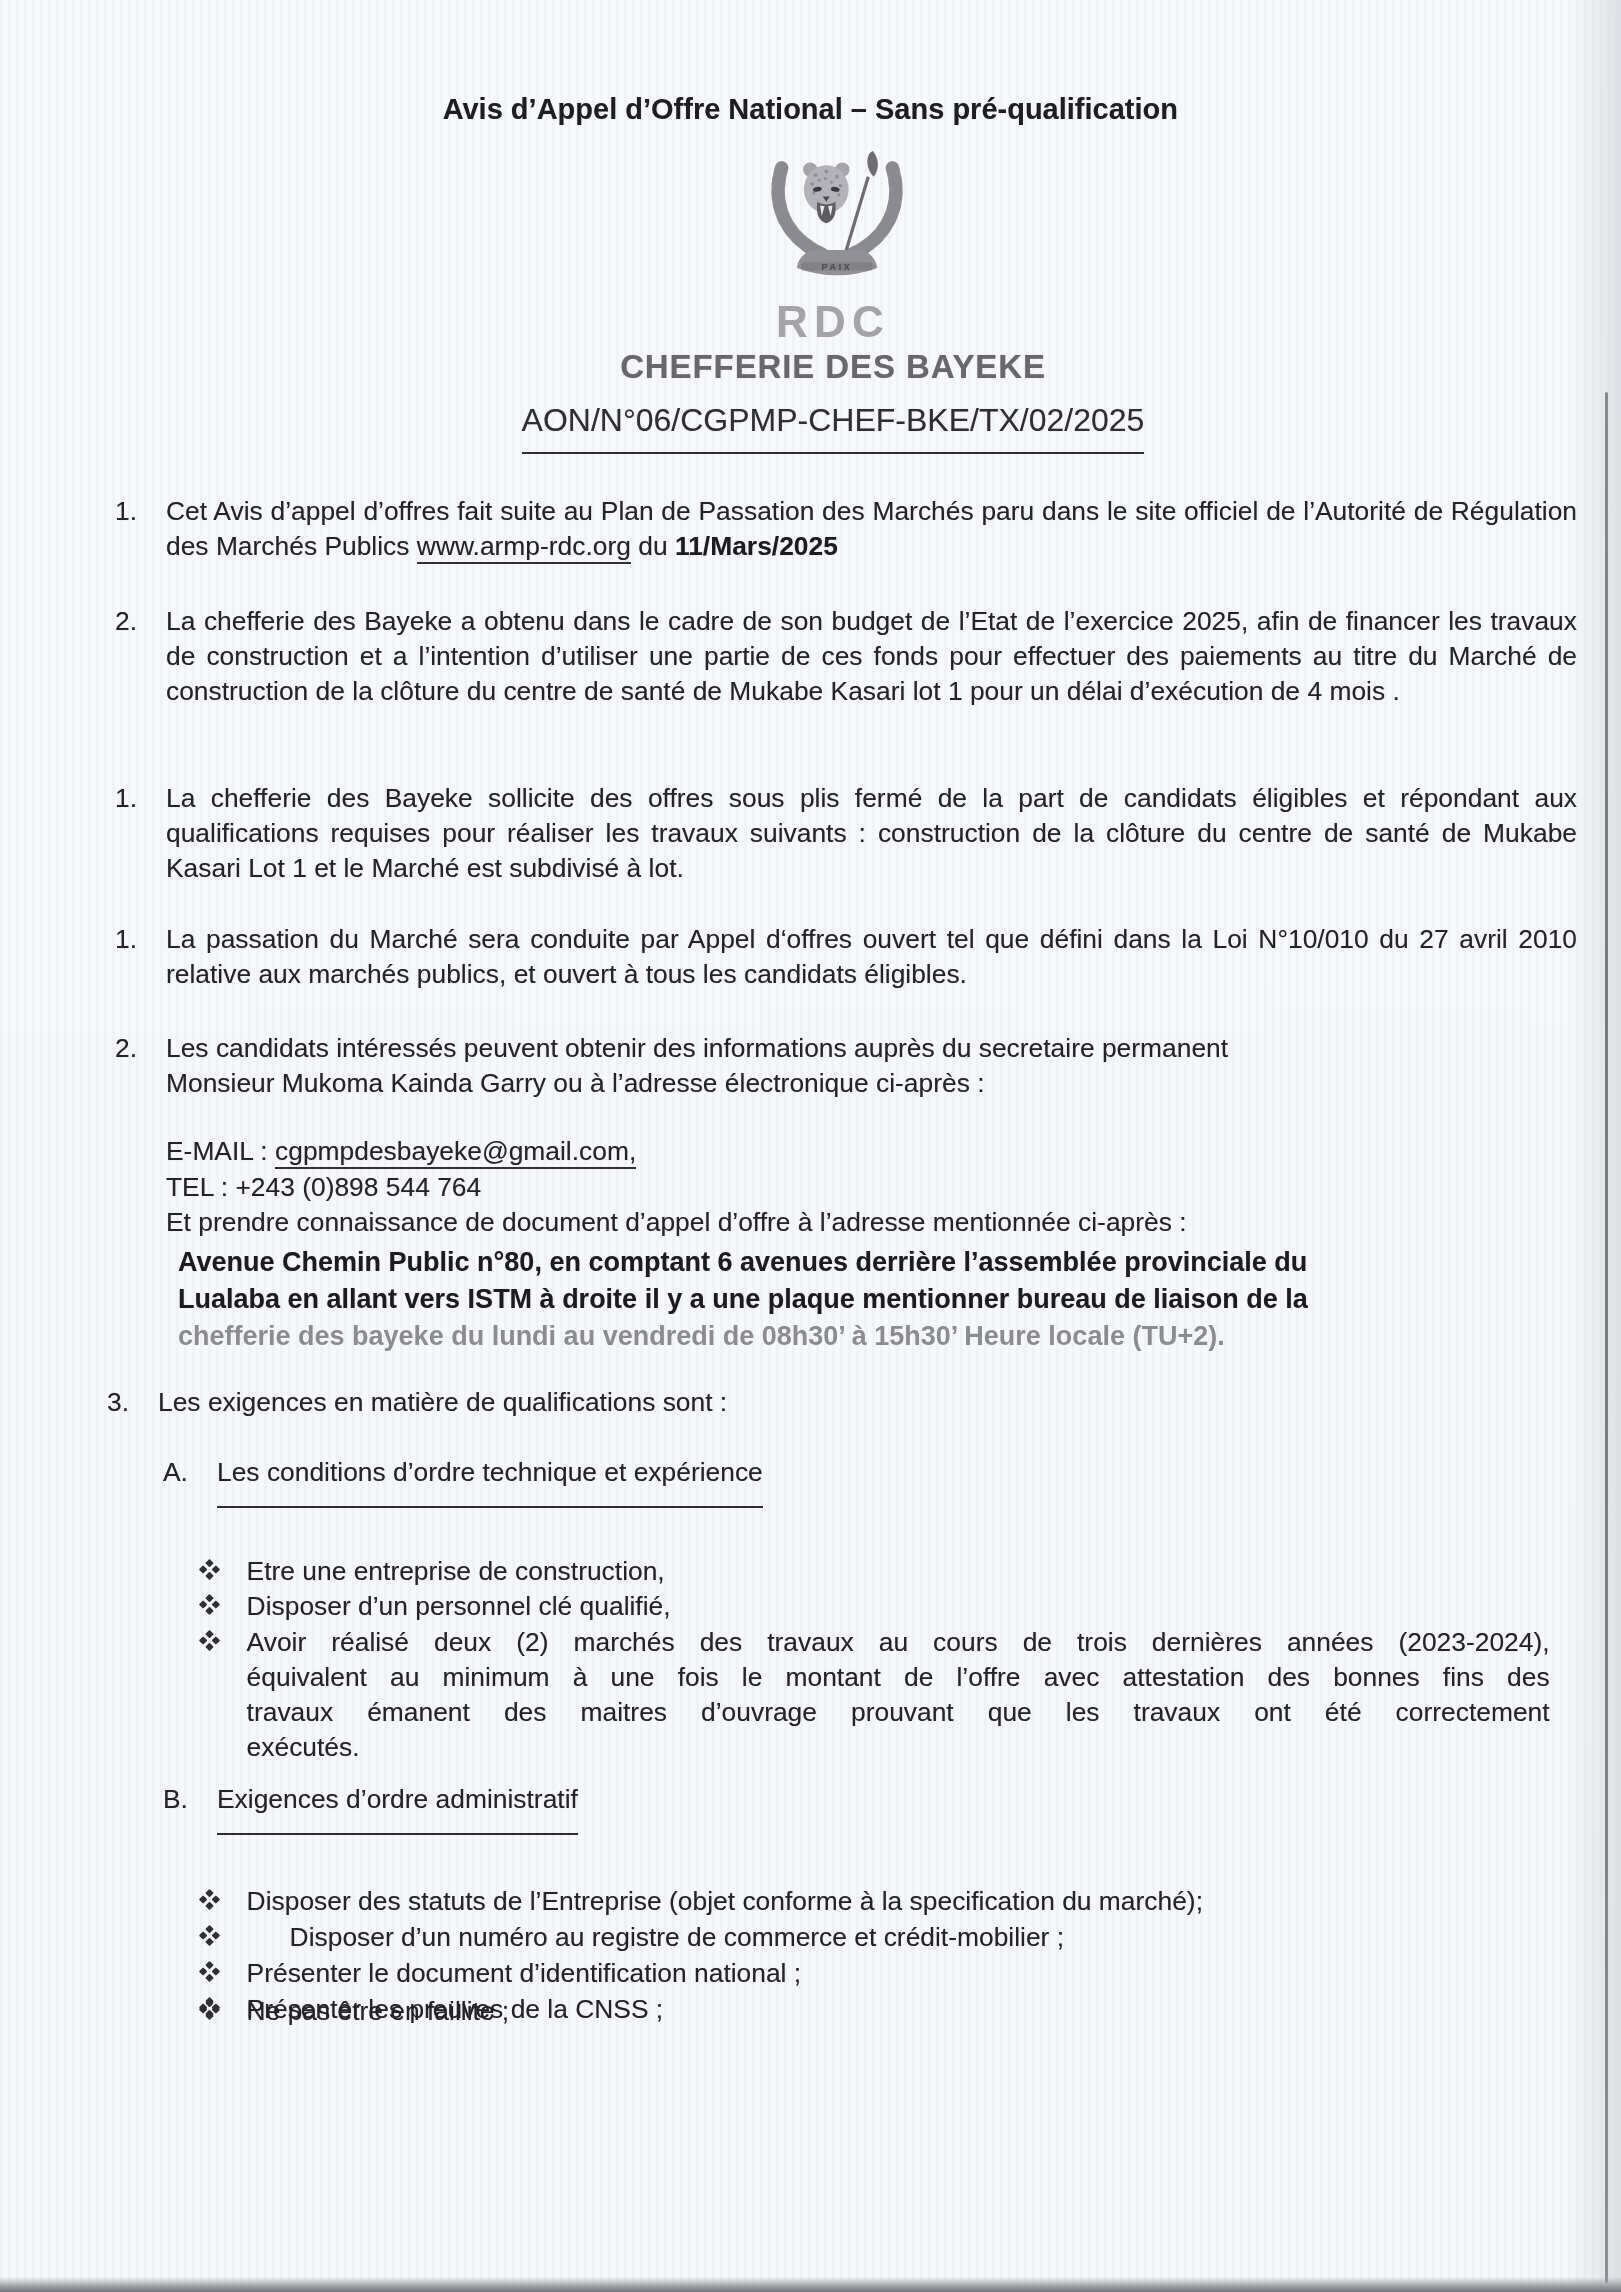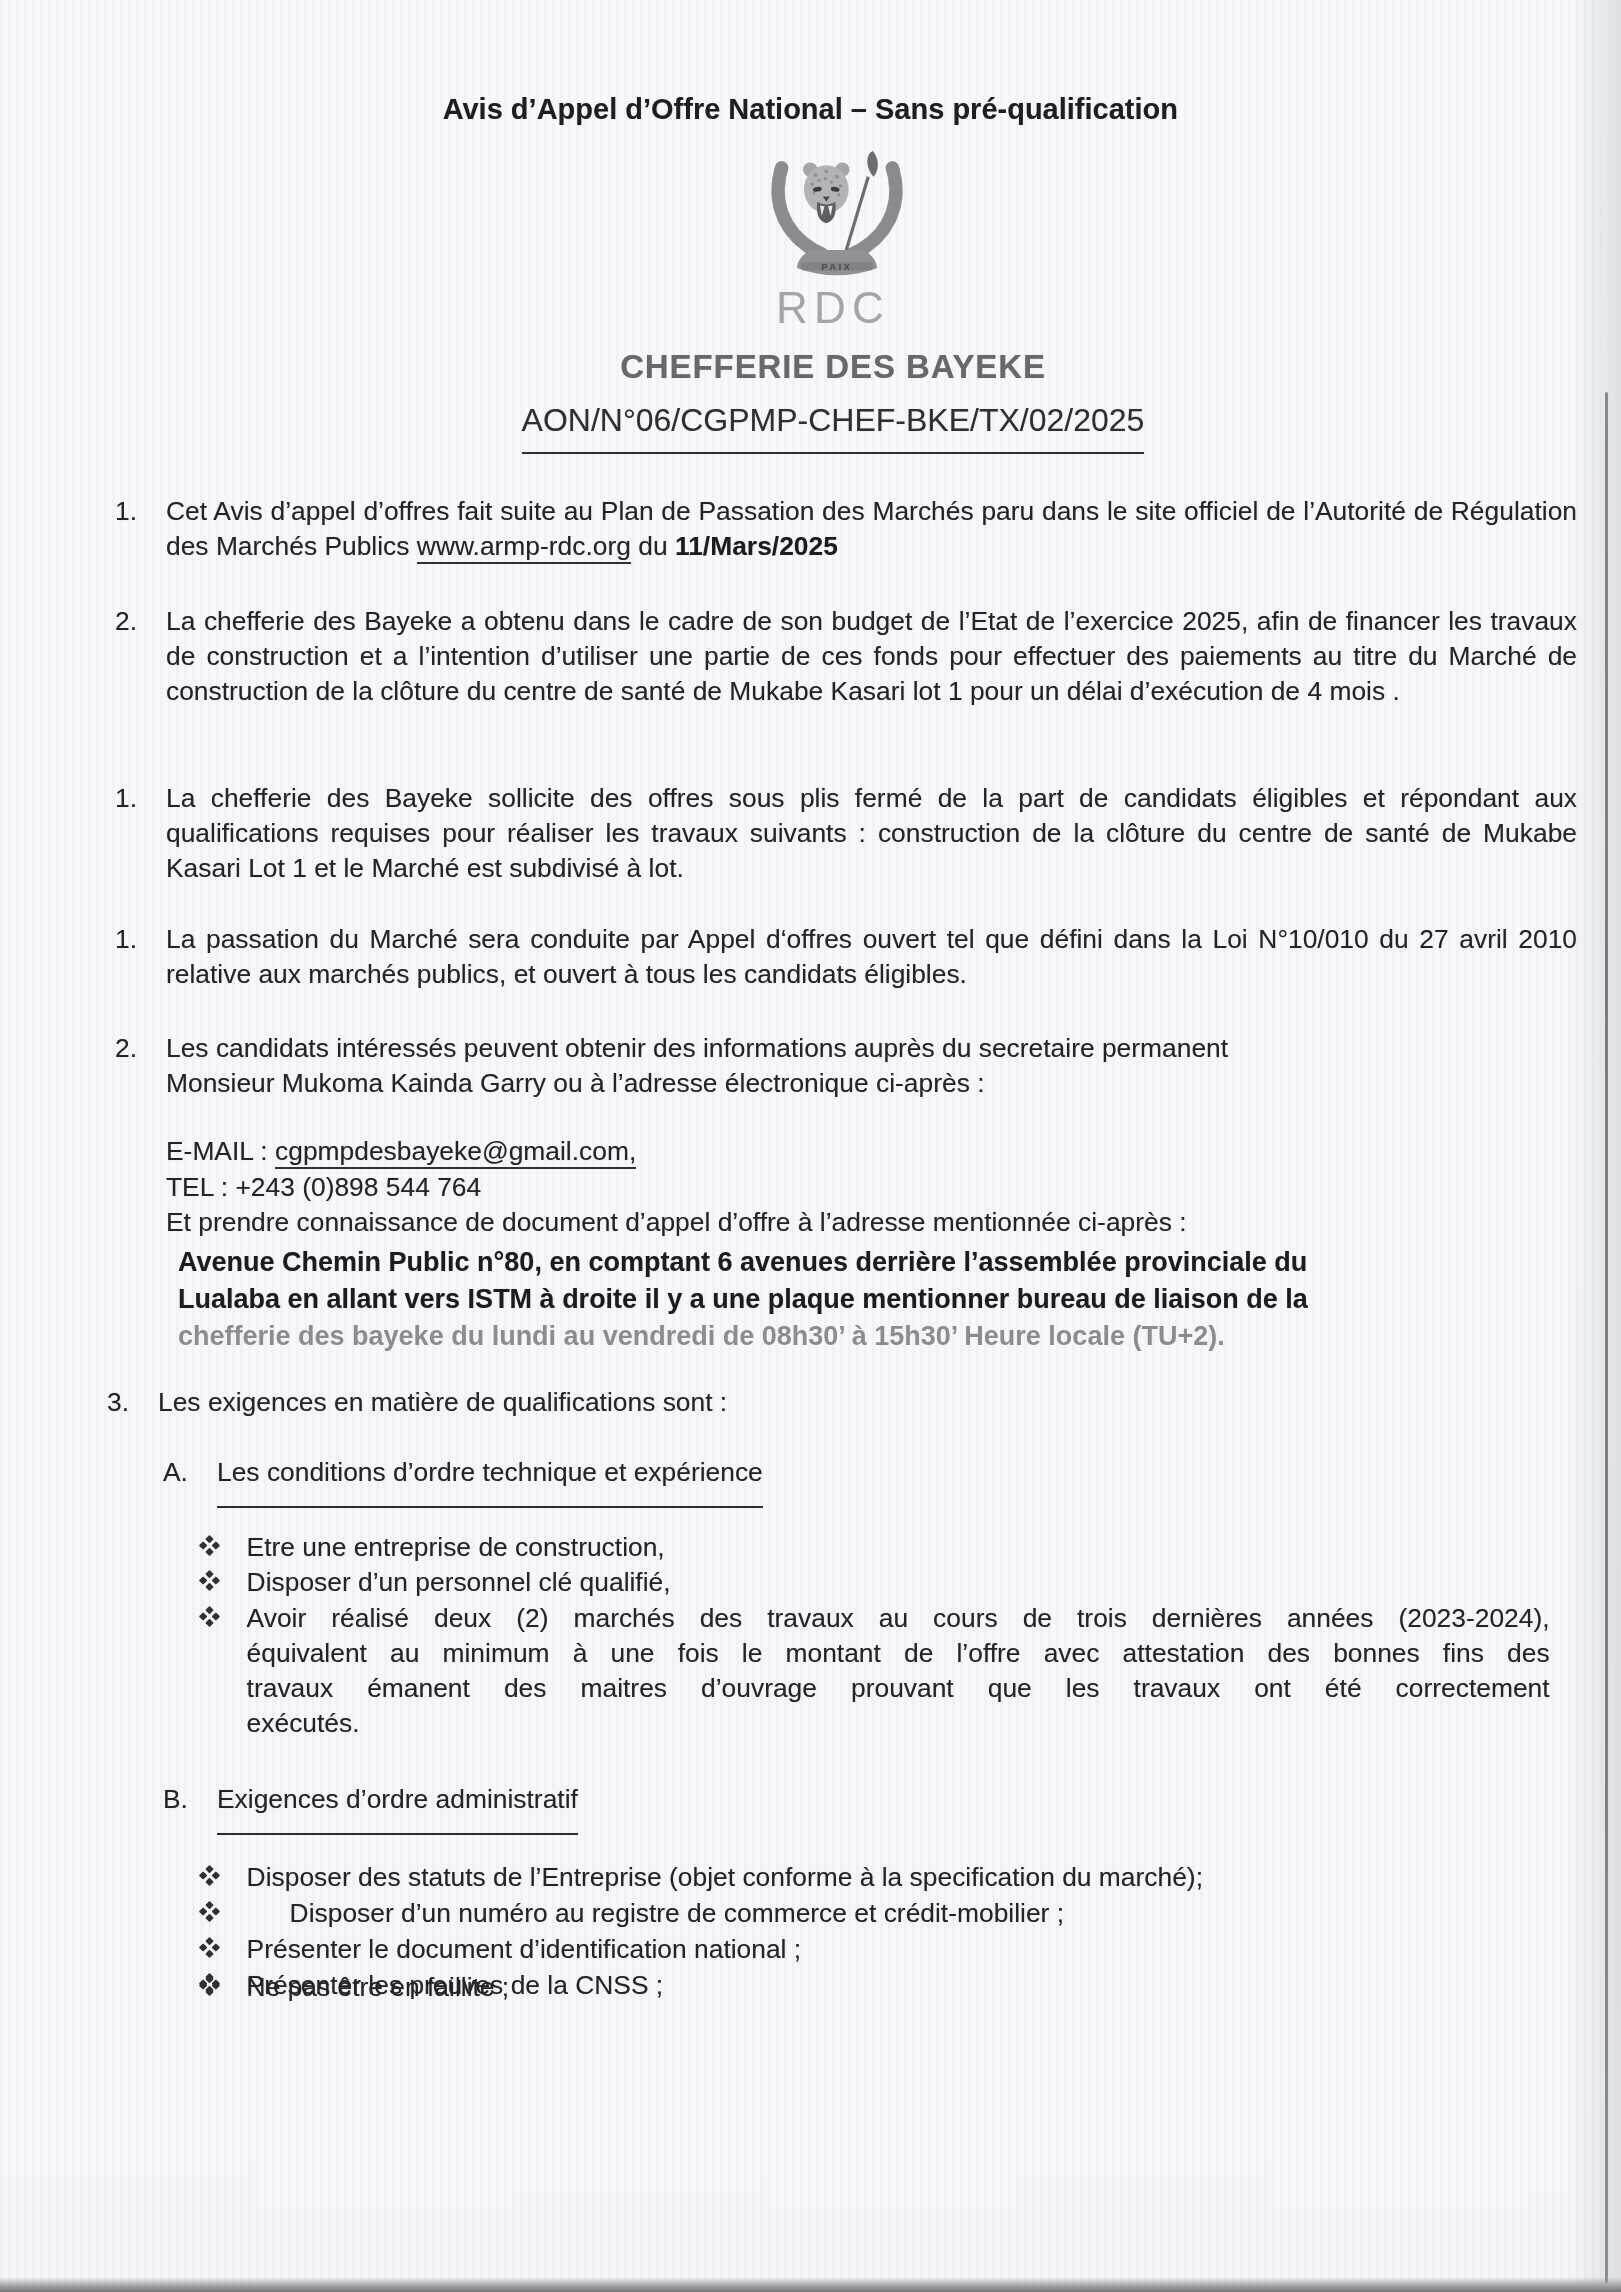--- a/index.html
+++ b/index.html
@@ -9,22 +9,22 @@
       repeating-linear-gradient(90deg, rgba(231,233,238,.30) 0 2.7px, rgba(249,250,252,.40) 2.7px 8px),
       linear-gradient(180deg,#f7f8fa,#f4f5f7);
     font-family:"Liberation Sans","DejaVu Sans",sans-serif;
     color:#232328;
     text-shadow:0 0 0.9px rgba(35,35,40,.30);
   }
   
   .doc-title{position:absolute;top:93px;left:1.8px;width:1617px;text-align:center;
     font-weight:bold;font-size:29px;color:#1d1d22;}
   .emblem{position:absolute;top:150px;left:760px;width:154px;height:134px;}
-  .rdc-label{position:absolute;top:283px;left:45px;width:1576px;text-align:center;
-    font-weight:normal;font-size:44px;letter-spacing:6.3px;color:#a3a3a9;text-shadow:none;}
+  .rdc-label{position:absolute;top:297px;left:45px;width:1576px;text-align:center;
+    font-weight:bold;font-size:44px;letter-spacing:6.3px;color:#a3a3a9;text-shadow:none;}
   .org-name{position:absolute;top:348px;left:45px;width:1576px;text-align:center;
     font-weight:bold;font-size:33px;letter-spacing:0.9px;color:#67676d;}
   .ref-line{position:absolute;top:402px;left:45px;width:1576px;text-align:center;
     font-size:32px;color:#2e2e33;}
   .ref-line span{border-bottom:2.7px solid #2e2e33;padding-bottom:14px;}
   
   .num-item{position:absolute;left:115px;width:1462px;display:flex;align-items:flex-start;
     font-size:26.4px;line-height:35px;}
   .num-marker{flex:0 0 51px;}
   .num-text{flex:1;text-align:justify;}
@@ -33,21 +33,21 @@
   .bold-date{font-weight:bold;color:#1b1b20;}
   .contact-line{position:absolute;left:166px;font-size:26.4px;line-height:35px;}
   .addr-block{position:absolute;left:178px;width:1406px;font-weight:bold;color:#1b1b20;
     font-size:27px;line-height:37px;}
   .addr-12{white-space:pre-line;display:block;}
   .addr-3{display:block;color:#8b8b92;filter:blur(0.4px);text-shadow:none;}
   
   .sec-heading{position:absolute;left:163px;display:flex;font-size:26.4px;line-height:35px;}
   .sec-marker{flex:0 0 54px;}
   .sec-title{border-bottom:2.7px solid #2c2c31;padding-bottom:16px;}
-  .bullet{position:absolute;left:202px;display:flex;align-items:flex-start;}
+  .bullet{position:absolute;left:202px;display:flex;align-items:flex-start;margin-top:24px;}
   .bullet-glyph{flex:0 0 15px;height:15px;margin:8px 29.6px 0 0;transform:rotate(45deg);
     display:grid;grid-template-columns:1fr 1fr;grid-template-rows:1fr 1fr;gap:3.1px;}
   .bullet-glyph i{background:#2f2f35;border-radius:0.9px;}
   .bullet-text{font-size:26.4px;line-height:35px;}
   .bullet.wide .bullet-text{width:1303px;text-align:justify;text-align-last:justify;white-space:pre-line;}
   
   .scanline{position:absolute;left:1605px;top:392px;width:2.7px;height:1891px;border-radius:1.8px;opacity:.85;
     background:linear-gradient(180deg,#4a4a4e,#2f2f33 30%,#3a3a3e 70%,#55555a);}
   .edgeband{position:absolute;right:0;top:0;width:52px;height:100%;
     background:linear-gradient(90deg,rgba(198,201,208,0),rgba(198,201,208,.5));}

